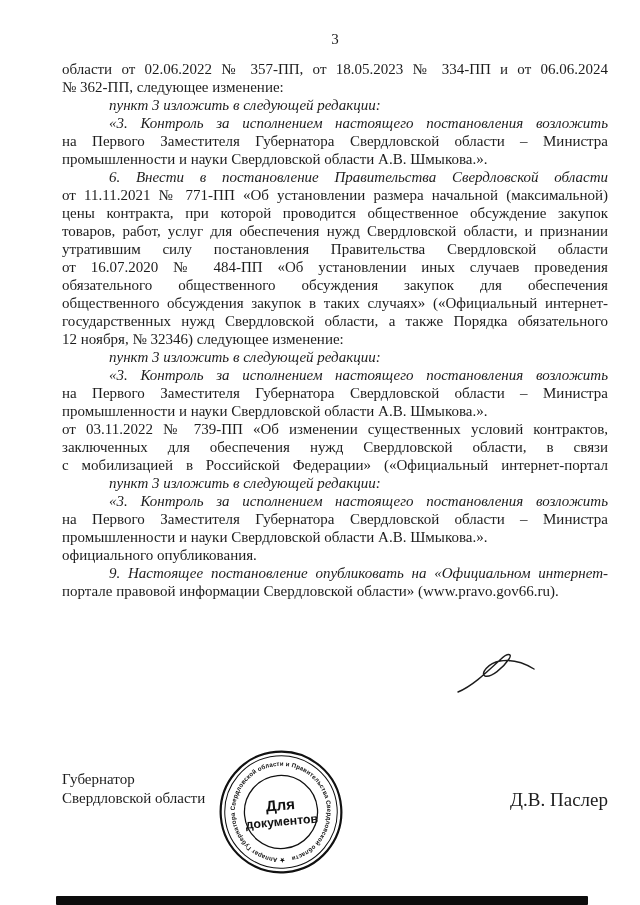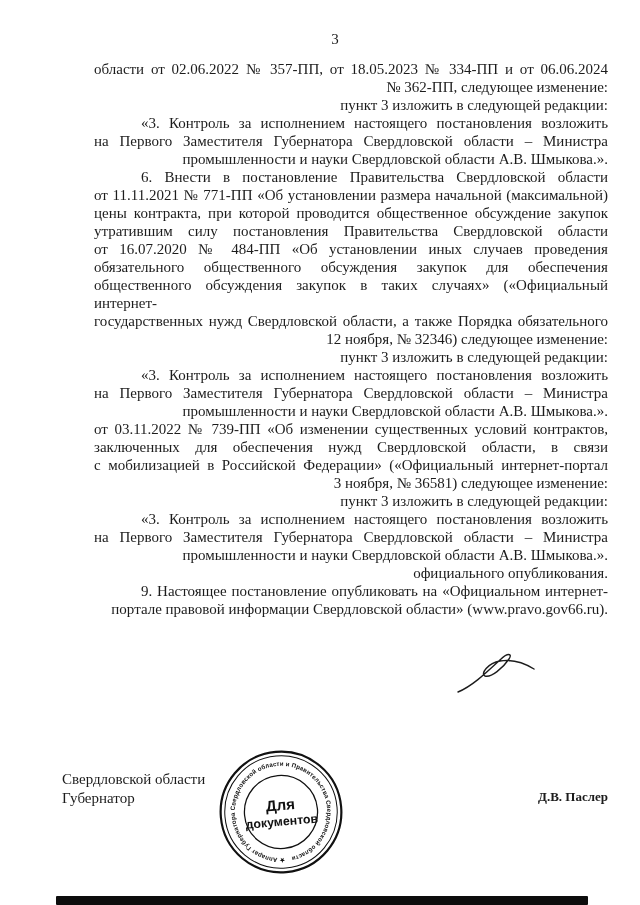--- a/index.html
+++ b/index.html
@@ -7,27 +7,27 @@
     position:relative; width:640px; height:905px; margin:0 auto;
     background:var(--paper,#ffffff); overflow:hidden;
     font-family:"Liberation Serif", serif; color:var(--ink,#1c1c1c);
   }
   #page-number {
     position:absolute; top:31px; left:62px; width:546px;
     text-align:center; font-size:15px;
   }
   #document-body { position:absolute; top:60px; left:62px; width:546px; }
   .line { font-size:15px; line-height:18px; white-space:normal; }
-  .just { text-align:justify; text-align-last:justify;margin-left:32px; }
-  .last { text-align:right; }
-  .indent { text-indent:47px; }
+  .just { text-align:justify; text-align-last:justify; }
+  .last { text-align:left; }
+  .indent { text-indent:47px;font-style:italic; }
   #signature-block { position:absolute; top:770px; left:62px; font-size:15px; line-height:19px; }
   #signature-name {
     position:absolute; top:789px; left:62px; width:546px;
-    text-align:right; font-size:13px;font-weight:bold;
+    text-align:right; font-size:19px;
   }
   #stamp { position:absolute; left:217px; top:748px; transform:rotate(-5deg); }
   #stamp text { font-family:"Liberation Sans", sans-serif; font-weight:bold; fill:var(--stamp-ink,#111); }
   #signature-stroke { position:absolute; left:455px; top:650px; }
   #scan-artifact-bar {
     position:absolute; left:56px; top:896px; width:532px; height:9px;
     background:#0d0d0d; border-radius:1px;
   }
 </style>
 </head>
@@ -40,46 +40,46 @@
   <div id="document-body">
       <div class="line just">области от 02.06.2022 № 357-ПП, от 18.05.2023 № 334-ПП и от 06.06.2024</div>
       <div class="line last">№ 362-ПП, следующее изменение:</div>
       <div class="line last indent">пункт 3 изложить в следующей редакции:</div>
       <div class="line just indent">«3. Контроль за исполнением настоящего постановления возложить</div>
       <div class="line just">на Первого Заместителя Губернатора Свердловской области – Министра</div>
       <div class="line last">промышленности и науки Свердловской области А.В. Шмыкова.».</div>
       <div class="line just indent">6. Внести в постановление Правительства Свердловской области</div>
       <div class="line just">от 11.11.2021 № 771-ПП «Об установлении размера начальной (максимальной)</div>
       <div class="line just">цены контракта, при которой проводится общественное обсуждение закупок</div>
+      <div class="line just">товаров, работ, услуг для обеспечения нужд Свердловской области, и признании</div>
       <div class="line just">утратившим силу постановления Правительства Свердловской области</div>
       <div class="line just">от 16.07.2020 № 484-ПП «Об установлении иных случаев проведения</div>
       <div class="line just">обязательного общественного обсуждения закупок для обеспечения</div>
       <div class="line just">общественного обсуждения закупок в таких случаях» («Официальный интернет-</div>
       <div class="line just">государственных нужд Свердловской области, а также Порядка обязательного</div>
       <div class="line last">12 ноября, № 32346) следующее изменение:</div>
       <div class="line last indent">пункт 3 изложить в следующей редакции:</div>
       <div class="line just indent">«3. Контроль за исполнением настоящего постановления возложить</div>
       <div class="line just">на Первого Заместителя Губернатора Свердловской области – Министра</div>
       <div class="line last">промышленности и науки Свердловской области А.В. Шмыкова.».</div>
       <div class="line just">от 03.11.2022 № 739-ПП «Об изменении существенных условий контрактов,</div>
       <div class="line just">заключенных для обеспечения нужд Свердловской области, в связи</div>
       <div class="line just">с мобилизацией в Российской Федерации» («Официальный интернет-портал</div>
-      <div class="line last">3 ноября, № 36581) следующее изменение:</div>
       <div class="line last indent">пункт 3 изложить в следующей редакции:</div>
       <div class="line just indent">«3. Контроль за исполнением настоящего постановления возложить</div>
       <div class="line just">на Первого Заместителя Губернатора Свердловской области – Министра</div>
       <div class="line last">промышленности и науки Свердловской области А.В. Шмыкова.».</div>
       <div class="line last">официального опубликования.</div>
       <div class="line just indent">9. Настоящее постановление опубликовать на «Официальном интернет-</div>
       <div class="line last">портале правовой информации Свердловской области» (www.pravo.gov66.ru).</div>
     </div>
 
   <div id="signature-block">
+    <div>Губернатор</div>
     <div>Свердловской области</div>
-    <div>Губернатор</div>
   </div>
 
   <div id="signature-name">Д.В. Паслер</div>
 
   <svg id="stamp" width="128" height="128" viewBox="0 0 140 140" aria-hidden="true">
     <circle cx="70" cy="70" r="66" fill="none" stroke="#111" stroke-width="2.4"></circle>
     <circle cx="70" cy="70" r="61.5" fill="none" stroke="#111" stroke-width="1.1"></circle>
     <circle cx="70" cy="70" r="40" fill="none" stroke="#111" stroke-width="1.4"></circle>
     <path id="stamp-ring-path" d="M 70,120.5 A 50.5,50.5 0 0 1 70,19.5 A 50.5,50.5 0 0 1 70,120.5" fill="none"></path>
     <text font-size="6.9" letter-spacing="0.2">

